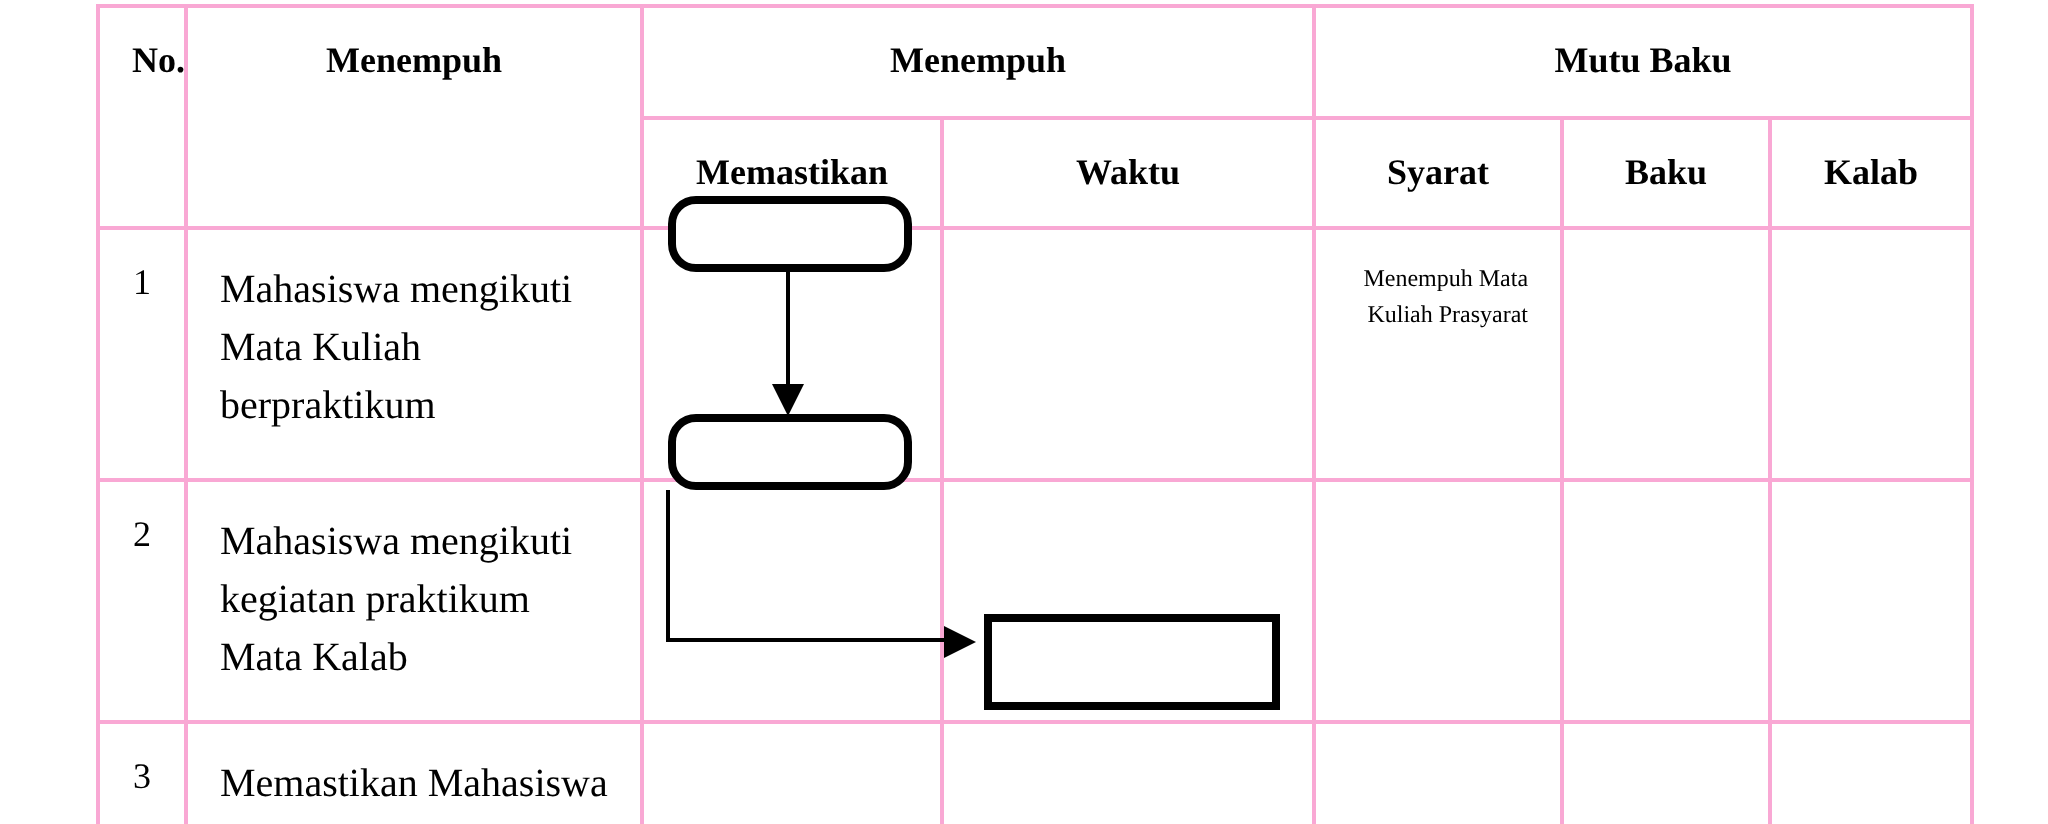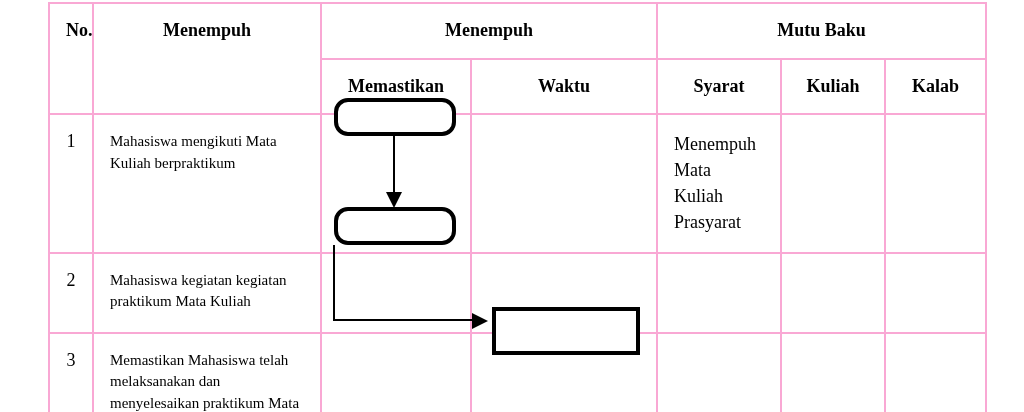--- a/index.html
+++ b/index.html
@@ -40,29 +40,29 @@
     padding: 4px 2px;
     line-height: 1.2;
   }
   .cell-no {
     text-align: center;
     font-size: 18px;
     padding-top: 8px;
     vertical-align: top;
   }
   .cell-act {
-    font-size: 15px;
+    font-size: 20px;
     padding: 8px 4px 8px 8px;
     line-height: 1.45;
     vertical-align: top;
     border-radius: 21px;
   }
   .cell-syarat {
-    font-size: 18px;
-    text-align: left;
+    font-size: 12px;
+    text-align: right;
     padding: 8px 4px;
     line-height: 1.45;
     vertical-align: top;
   }
   .cell-plain {
     font-size: 18px;
   }
   .lane {
     position: relative;
   }
@@ -117,37 +117,37 @@
       <tr>
         <th class="hdr" rowspan="2">No.</th>
         <th class="hdr" rowspan="2">Menempuh</th>
         <th class="hdr" colspan="2">Menempuh</th>
         <th class="hdr" colspan="3">Mutu Baku</th>
       </tr>
       <tr>
         <th class="hdr">Memastikan</th>
         <th class="hdr">Waktu</th>
         <th class="hdr">Syarat</th>
-        <th class="hdr">Kuliah</th>
+        <th class="hdr">Baku</th>
         <th class="hdr">Kalab</th>
       </tr>
     </thead>
     <tbody>
       <tr class="r1">
         <td class="cell-no">1</td>
         <td class="cell-act">Mahasiswa mengikuti Mata Kuliah berpraktikum</td>
         <td class="cell-plain lane"></td>
         <td class="cell-plain lane"></td>
         <td class="cell-syarat">Menempuh Mata Kuliah Prasyarat</td>
         <td class="cell-plain"></td>
         <td class="cell-plain"></td>
       </tr>
       <tr class="r2">
         <td class="cell-no">2</td>
-        <td class="cell-act">Mahasiswa kegiatan kegiatan praktikum Mata Kuliah</td>
+        <td class="cell-act">Mahasiswa mengikuti kegiatan praktikum Mata Kalab</td>
         <td class="cell-plain lane"></td>
         <td class="cell-plain lane"></td>
         <td class="cell-plain"></td>
         <td class="cell-plain"></td>
         <td class="cell-plain"></td>
       </tr>
       <tr class="r3">
         <td class="cell-no">3</td>
         <td class="cell-act">Memastikan Mahasiswa telah melaksanakan dan menyelesaikan praktikum Mata Kuliah</td>
         <td class="cell-plain lane"></td>

